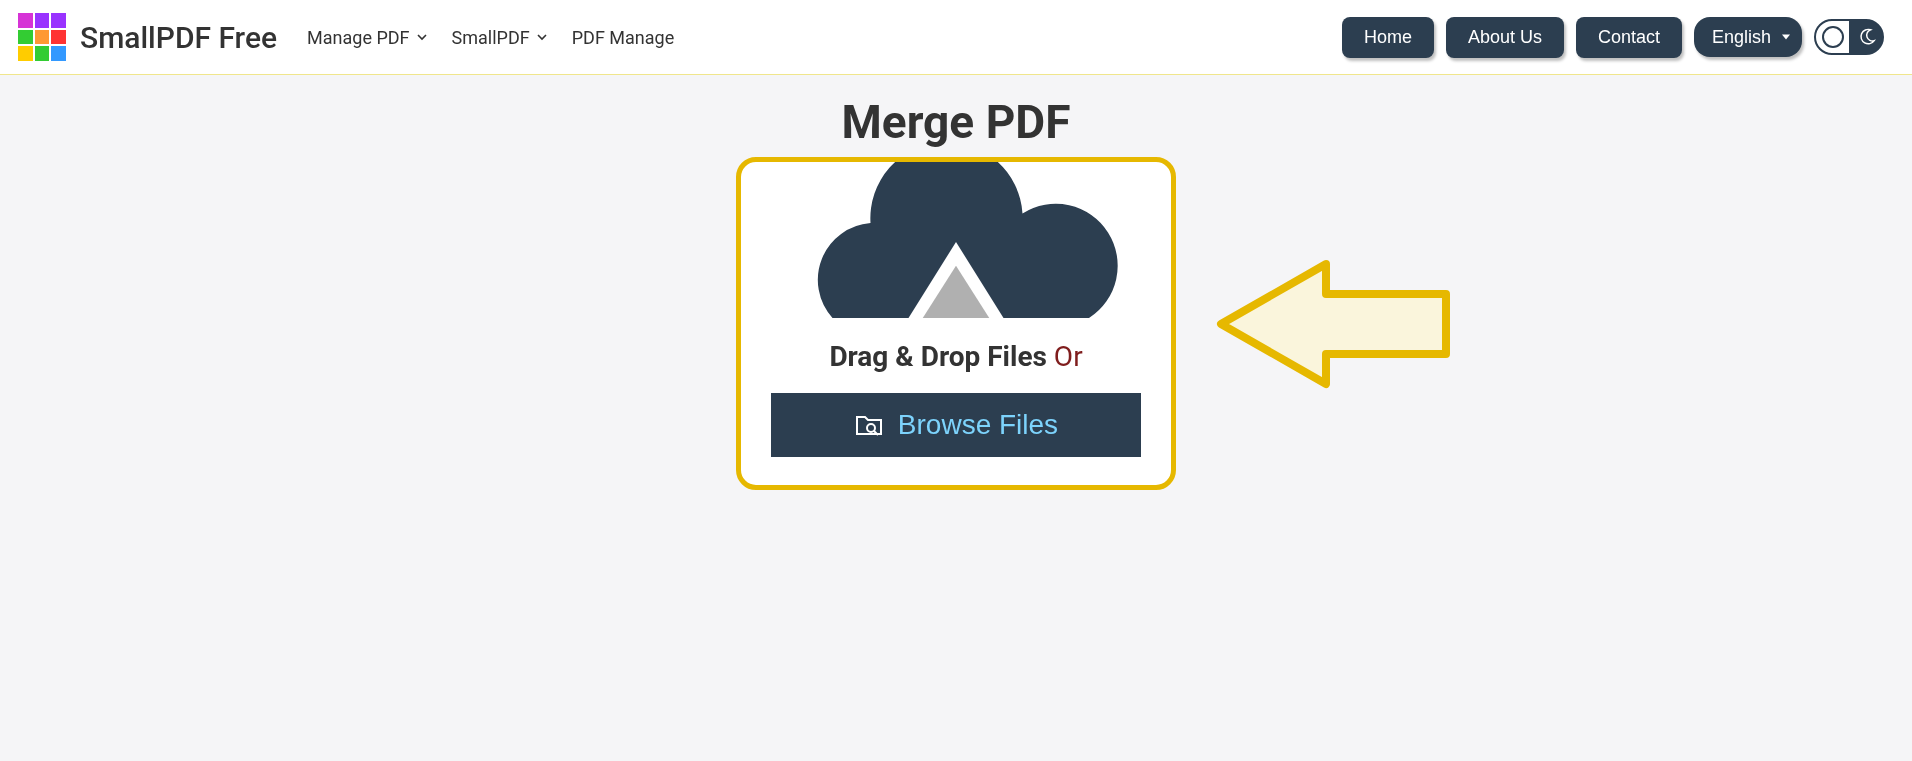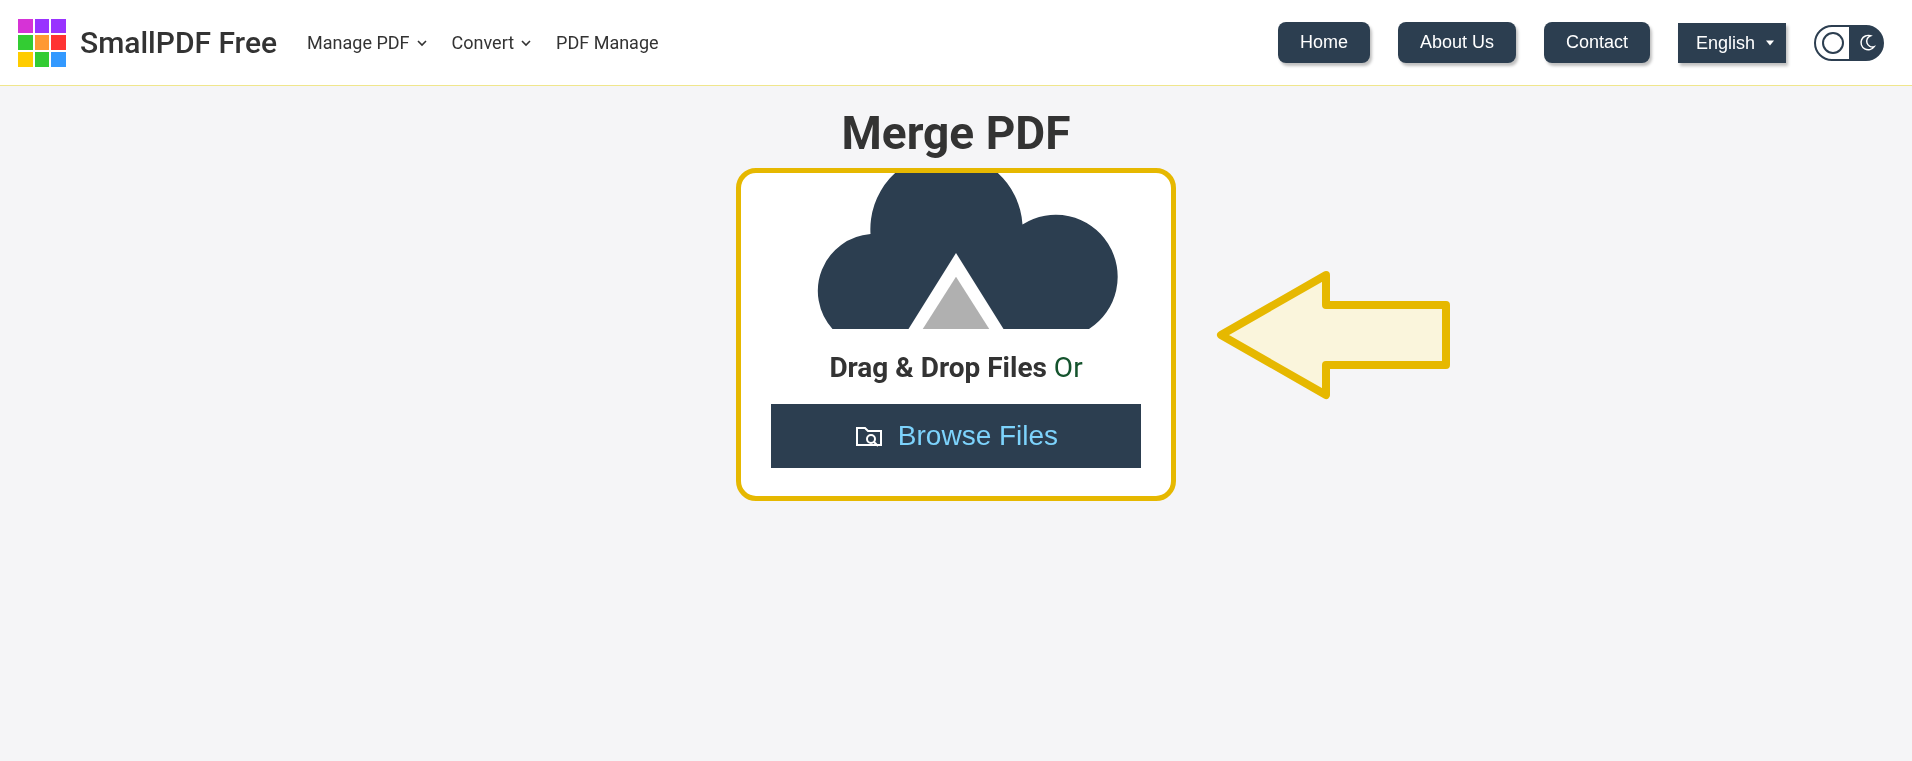--- a/index.html
+++ b/index.html
@@ -5,21 +5,21 @@
   * { box-sizing: border-box; margin: 0; padding: 0; }
   body {
     font-family: -apple-system, BlinkMacSystemFont, "Segoe UI", Roboto, sans-serif;
     background: #f5f5f7;
     width: 1912px;
     height: 761px;
     overflow: hidden;
   }
   header {
     background: #fff;
-    height: 86px;
+    height: 75px;
     border-bottom: 1px solid #f0e68c;
     display: flex;
     align-items: center;
     padding: 0 28px 0 18px;
   }
   .brand {
     display: flex;
     align-items: center;
     gap: 14px;
     margin-right: 30px;
@@ -51,37 +51,37 @@
     color: #333;
     cursor: pointer;
   }
   .chevron {
     width: 12px; height: 12px; display:inline-block;
   }
   .right-nav {
     margin-left: auto;
     display: flex;
     align-items: center;
-    gap: 28px;
+    gap: 12px;
   }
   .pill-btn {
     background: #2c3e50;
     color: #fff;
     border: none;
     border-radius: 8px;
     padding: 10px 22px;
     font-size: 18px;
     cursor: pointer;
     box-shadow: 2px 3px 3px rgba(0,0,0,0.25);
   }
   .lang-select {
     background: #2c3e50;
     color: #fff;
     border: none;
-    border-radius: 0;
+    border-radius: 16px;
     padding: 10px 30px 10px 18px;
     font-size: 18px;
     cursor: pointer;
     box-shadow: 2px 3px 3px rgba(0,0,0,0.25);
     appearance: none;
     position: relative;
   }
   .lang-wrap { position: relative; }
   .lang-wrap::after {
     content: "";
@@ -152,21 +152,21 @@
     align-items:flex-end;
     justify-content:center;
     overflow:hidden;
   }
   .drag-text {
     font-size: 28px;
     margin: 18px 0 20px;
     color: #333;
   }
   .drag-text .bold { font-weight: 700; }
-  .drag-text .or { font-weight: 400; color: #14532d; }
+  .drag-text .or { font-weight: 400; color: #7f1d1d; }
   .browse-btn {
     background: #2c3e50;
     color: #7dd3fc;
     border: none;
     width: 370px;
     padding: 16px 0;
     font-size: 28px;
     display: inline-flex;
     align-items: center;
     justify-content: center;
@@ -199,21 +199,21 @@
     <span class="brand-text">SmallPDF Free</span>
   </div>
   <nav class="nav">
     <div class="nav-item">
       <span>Manage PDF</span>
       <svg class="chevron" viewBox="0 0 12 12">
           <path d="M2 4 L6 8 L10 4" stroke="#333" stroke-width="1.6" fill="none"></path>
         </svg>
     </div>
     <div class="nav-item">
-      <span>Convert</span>
+      <span>SmallPDF</span>
       <svg class="chevron" viewBox="0 0 12 12">
           <path d="M2 4 L6 8 L10 4" stroke="#333" stroke-width="1.6" fill="none"></path>
         </svg>
     </div>
     <div class="nav-item">
       <span>PDF Manage</span>
     </div>
   </nav>
   <div class="right-nav">
     <button class="pill-btn">Home</button>

